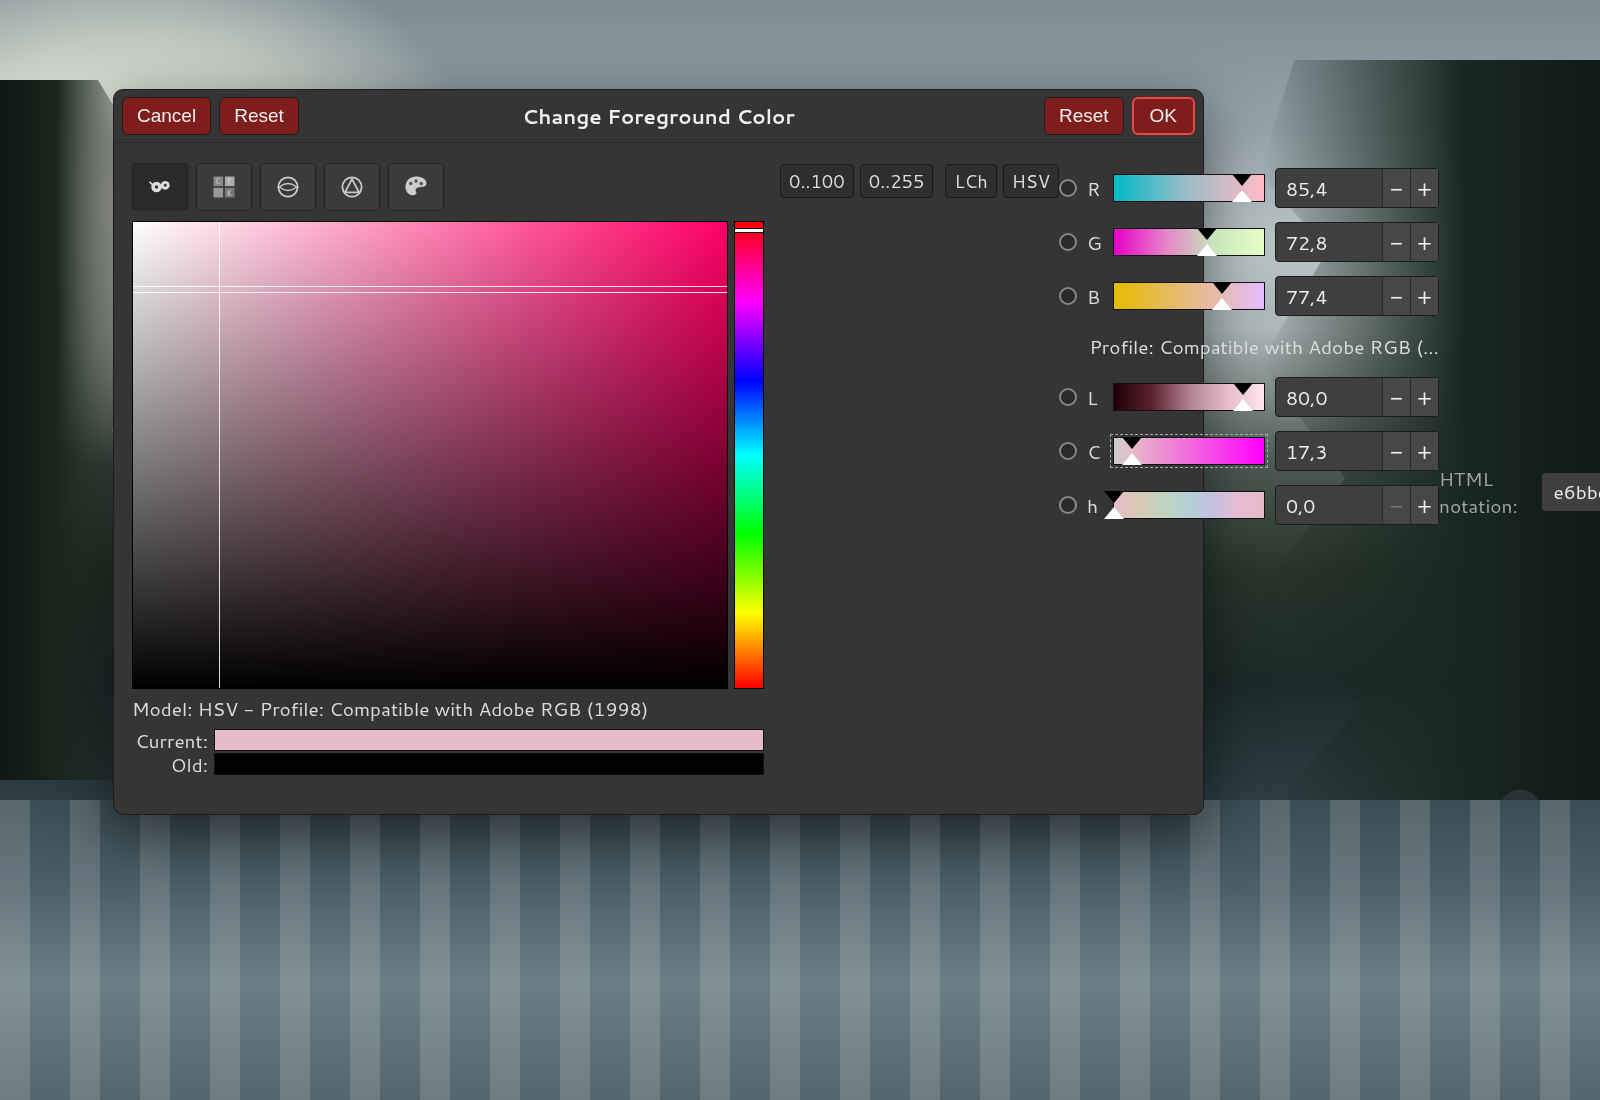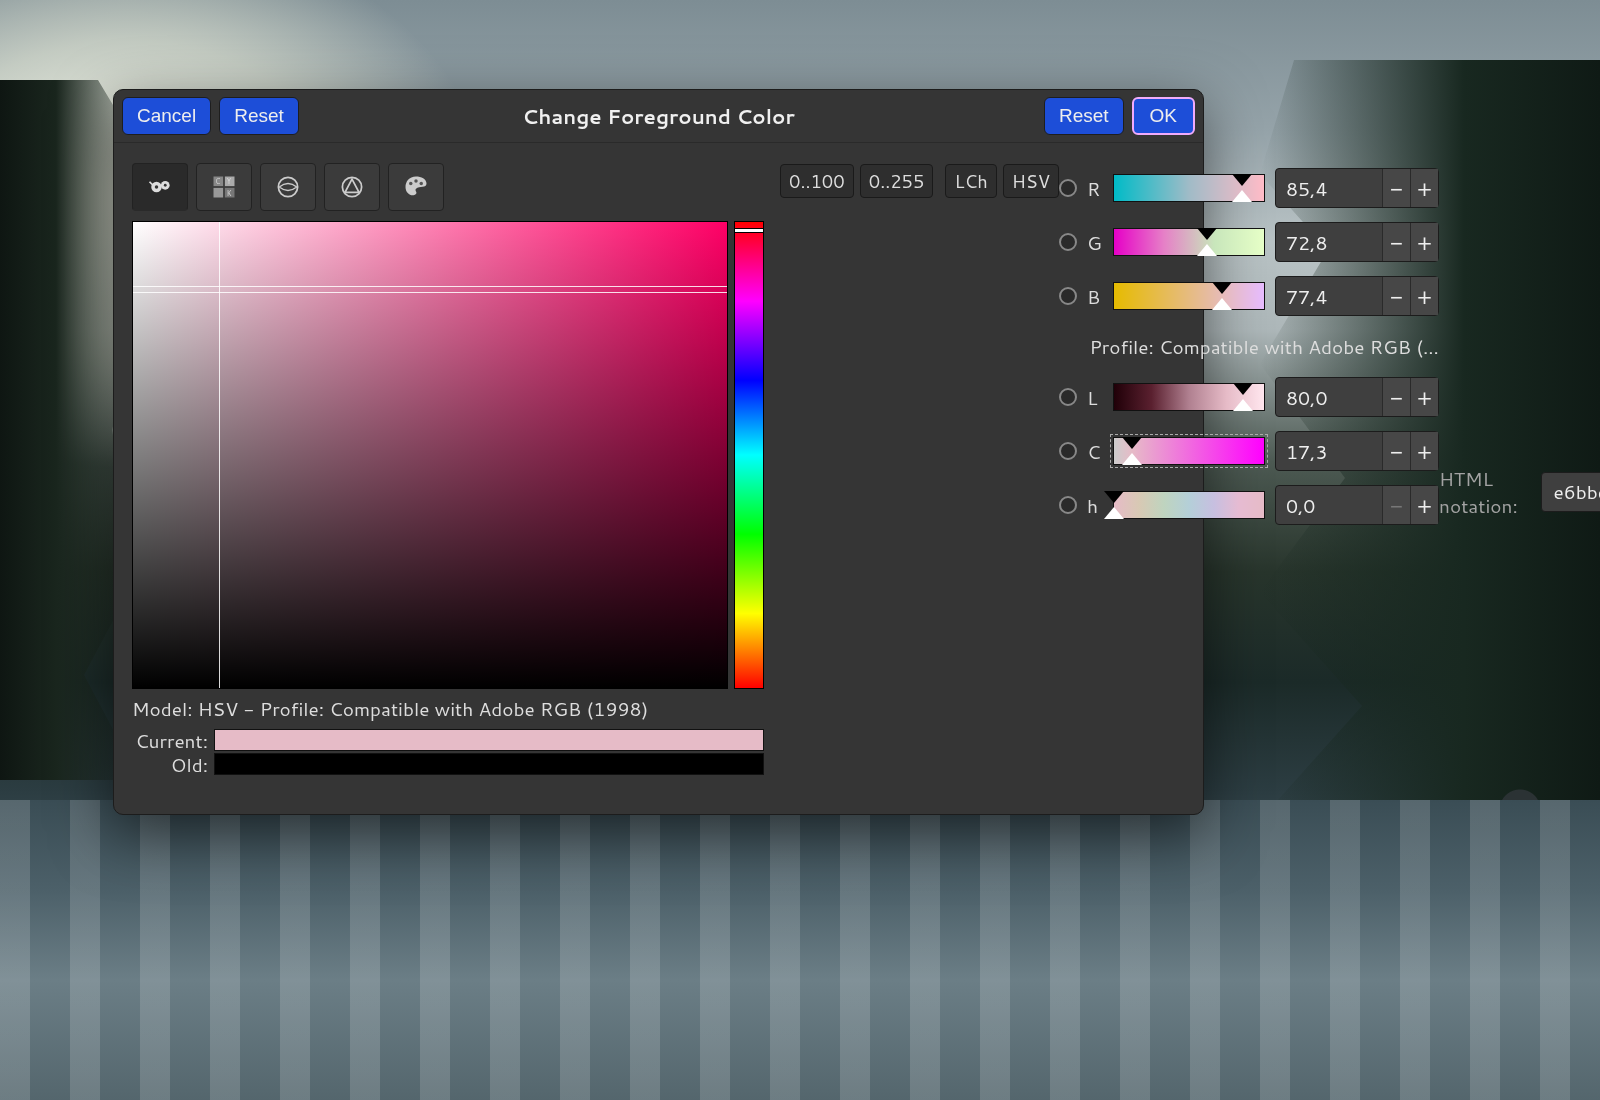--- a/index.html
+++ b/index.html
@@ -65,31 +65,31 @@
     border-bottom: 1px solid #2a2a2a;
     position: relative;
   }
   .title {
     position: absolute; left: 0; right: 0; text-align: center;
     font-size: 20px; font-weight: 600;
     pointer-events: none;
     color: #f0f0f0;
   }
   .hbtn {
-    background: #1d4ed8;
+    background: #7f1d1d;
     border: 1px solid #1e1e1e;
     border-radius: 6px;
     color: #eee;
     font-size: 19px;
     height: 38px;
     padding: 0 14px;
     display: inline-flex; align-items: center; justify-content: center;
     cursor: pointer;
   }
-  .hbtn.ok { border: 2px solid #f0abfc; padding: 10px 16px; }
+  .hbtn.ok { border: 2px solid #ef4444; padding: 10px 16px; }
   .tb-left { display: flex; gap: 8px; z-index: 1; }
   .tb-right { margin-left: auto; display: flex; gap: 8px; z-index: 1; }
 
   .body {
     flex: 1;
     display: flex;
     padding: 18px 18px 10px 18px;
     gap: 16px;
   }
   .left-pane { width: 640px; display: flex; flex-direction: column; }

